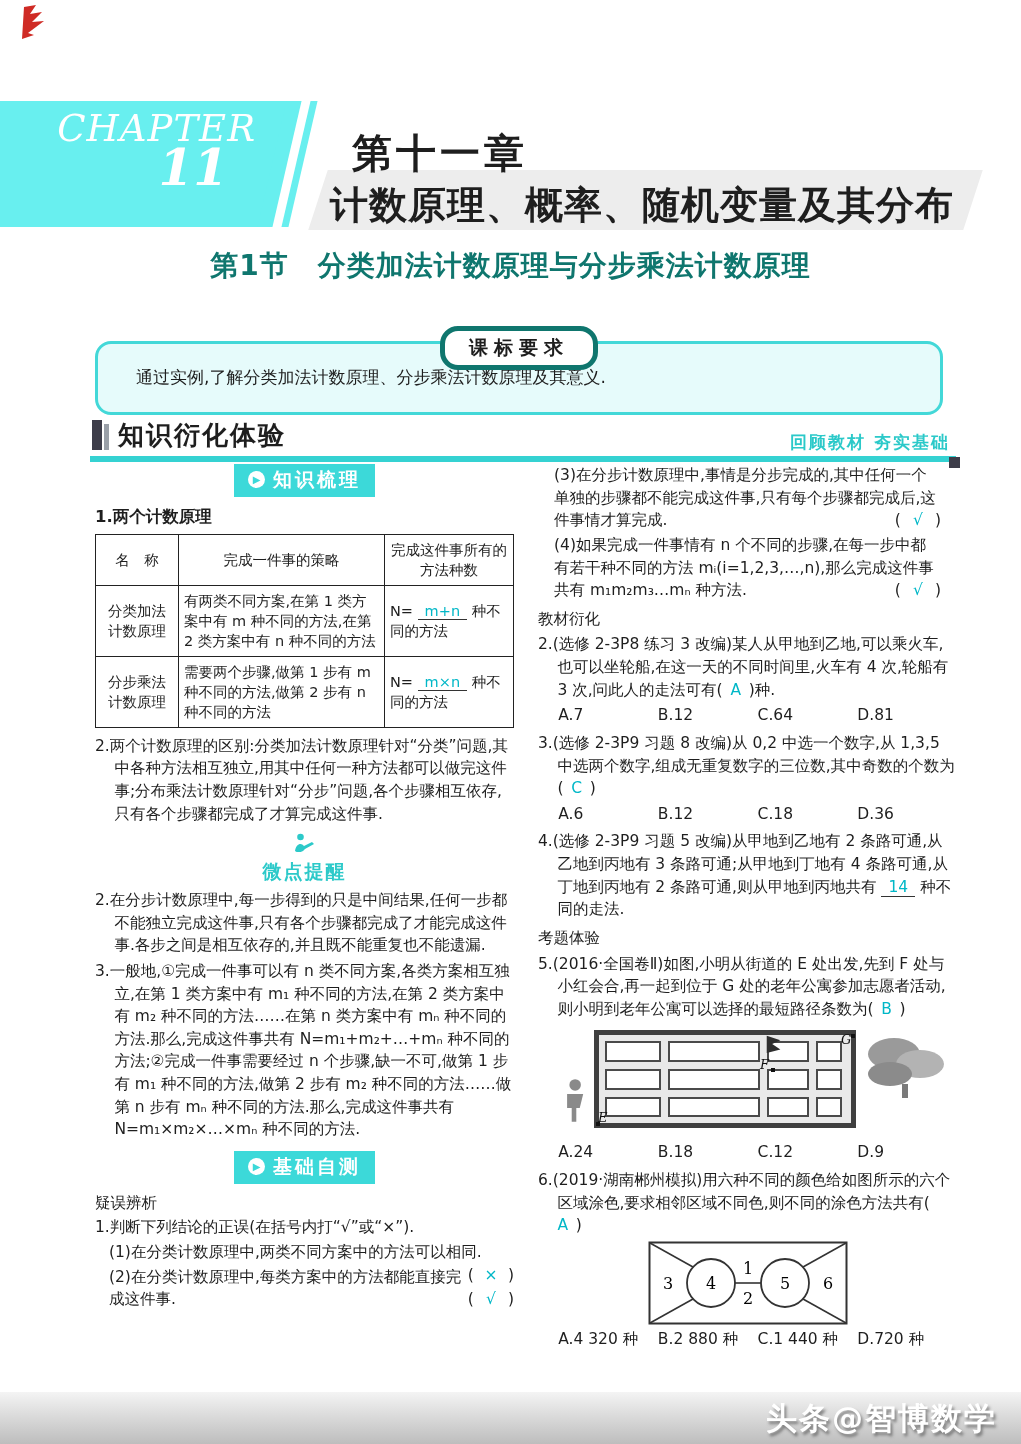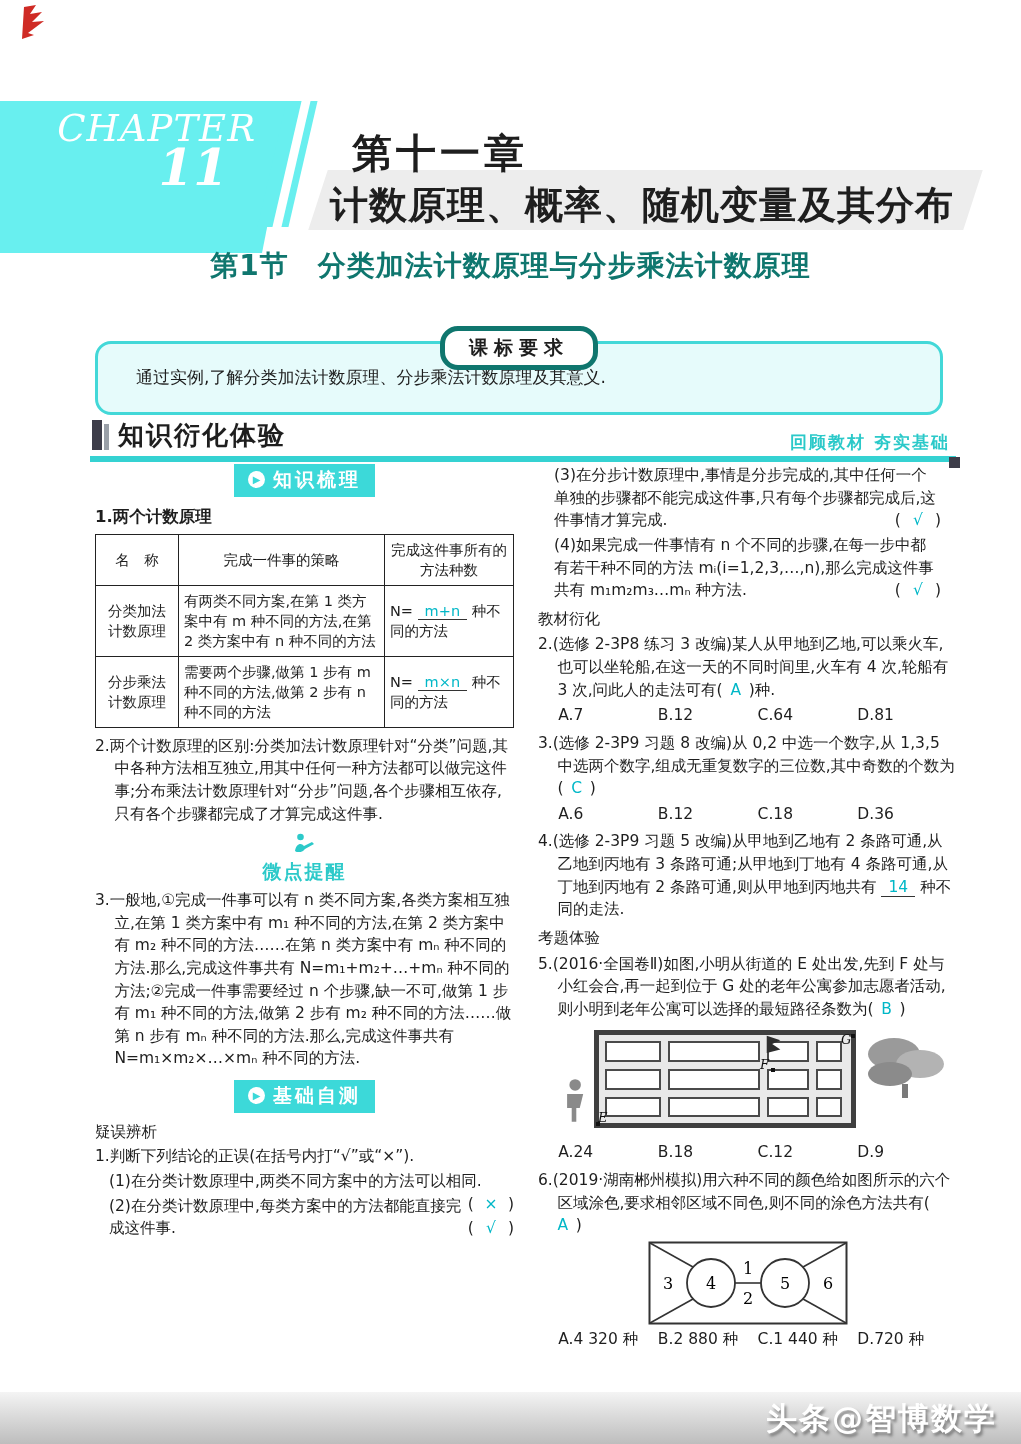--- a/index.html
+++ b/index.html
@@ -1,20 +1,20 @@
 <!DOCTYPE html>
 <html><head>
 <meta charset="utf-8">
 <style>
   html,body{margin:0;padding:0;background:#fff;}
   .page{position:relative;width:1021px;height:1444px;background:#ffffff;overflow:hidden;
         font-family:"DejaVu Sans","Liberation Sans",sans-serif;color:#1e1e1e;}
 
   
-  .banner{position:absolute;left:0;top:101px;width:292px;height:152px;background:#68efef;
+  .banner{position:absolute;left:0;top:101px;width:292px;height:126px;background:#68efef;
           clip-path:polygon(0 0,100% 0,calc(100% - 30px) 100%,0 100%);}
   .banner-ch{position:absolute;right:36px;top:6px;font-family:"DejaVu Serif","Liberation Serif",serif;
              font-style:italic;color:#fff;font-size:37px;letter-spacing:1px;}
   .banner-num{position:absolute;right:64px;top:42px;font-family:"DejaVu Serif","Liberation Serif",serif;
               font-style:italic;font-weight:bold;color:#fff;font-size:50px;line-height:1;}
   .stripe{position:absolute;top:101px;height:126px;background:#68efef;transform:skewX(-13deg);}
   .stripe.s1{left:272px;width:15px;}
   .stripe.s2{left:296px;width:7px;}
   .title-shadow{position:absolute;left:318px;top:170px;width:655px;height:60px;background:#ededed;
                 transform:skewX(-18deg);}
@@ -173,20 +173,21 @@
       <div class="np">2.两个计数原理的区别:分类加法计数原理针对“分类”问题,其中各种方法相互独立,用其中任何一种方法都可以做完这件事;分布乘法计数原理针对“分步”问题,各个步骤相互依存,只有各个步骤都完成了才算完成这件事.</div>
 
       <div class="tip-head">
         <svg width="21" height="19" viewBox="0 0 21 19">
           <circle cx="6.5" cy="4" r="3.3" fill="#2cc9c9"></circle>
           <path d="M1 18c1-7 6-9 9-5l8-4 2 2-9 5c-3 4-8 4-10 2z" fill="#2cc9c9"></path>
         </svg>
         <span>微点提醒</span>
       </div>
 
+      <div class="np tight">2.在分步计数原理中,每一步得到的只是中间结果,任何一步都不能独立完成这件事,只有各个步骤都完成了才能完成这件事.各步之间是相互依存的,并且既不能重复也不能遗漏.</div>
       <div class="np tight">3.一般地,①完成一件事可以有 n 类不同方案,各类方案相互独立,在第 1 类方案中有 m₁ 种不同的方法,在第 2 类方案中有 m₂ 种不同的方法……在第 n 类方案中有 mₙ 种不同的方法.那么,完成这件事共有 N=m₁+m₂+…+mₙ 种不同的方法;②完成一件事需要经过 n 个步骤,缺一不可,做第 1 步有 m₁ 种不同的方法,做第 2 步有 m₂ 种不同的方法……做第 n 步有 mₙ 种不同的方法.那么,完成这件事共有 N=m₁×m₂×…×mₙ 种不同的方法.</div>
 
       <div class="cy-badge" style="margin-top:10px;">
         <span class="play">▶</span>
         <span>基础自测</span>
       </div>
 
       <div class="subh">疑误辨析</div>
       <div>1.判断下列结论的正误(在括号内打“√”或“×”).</div>
 

